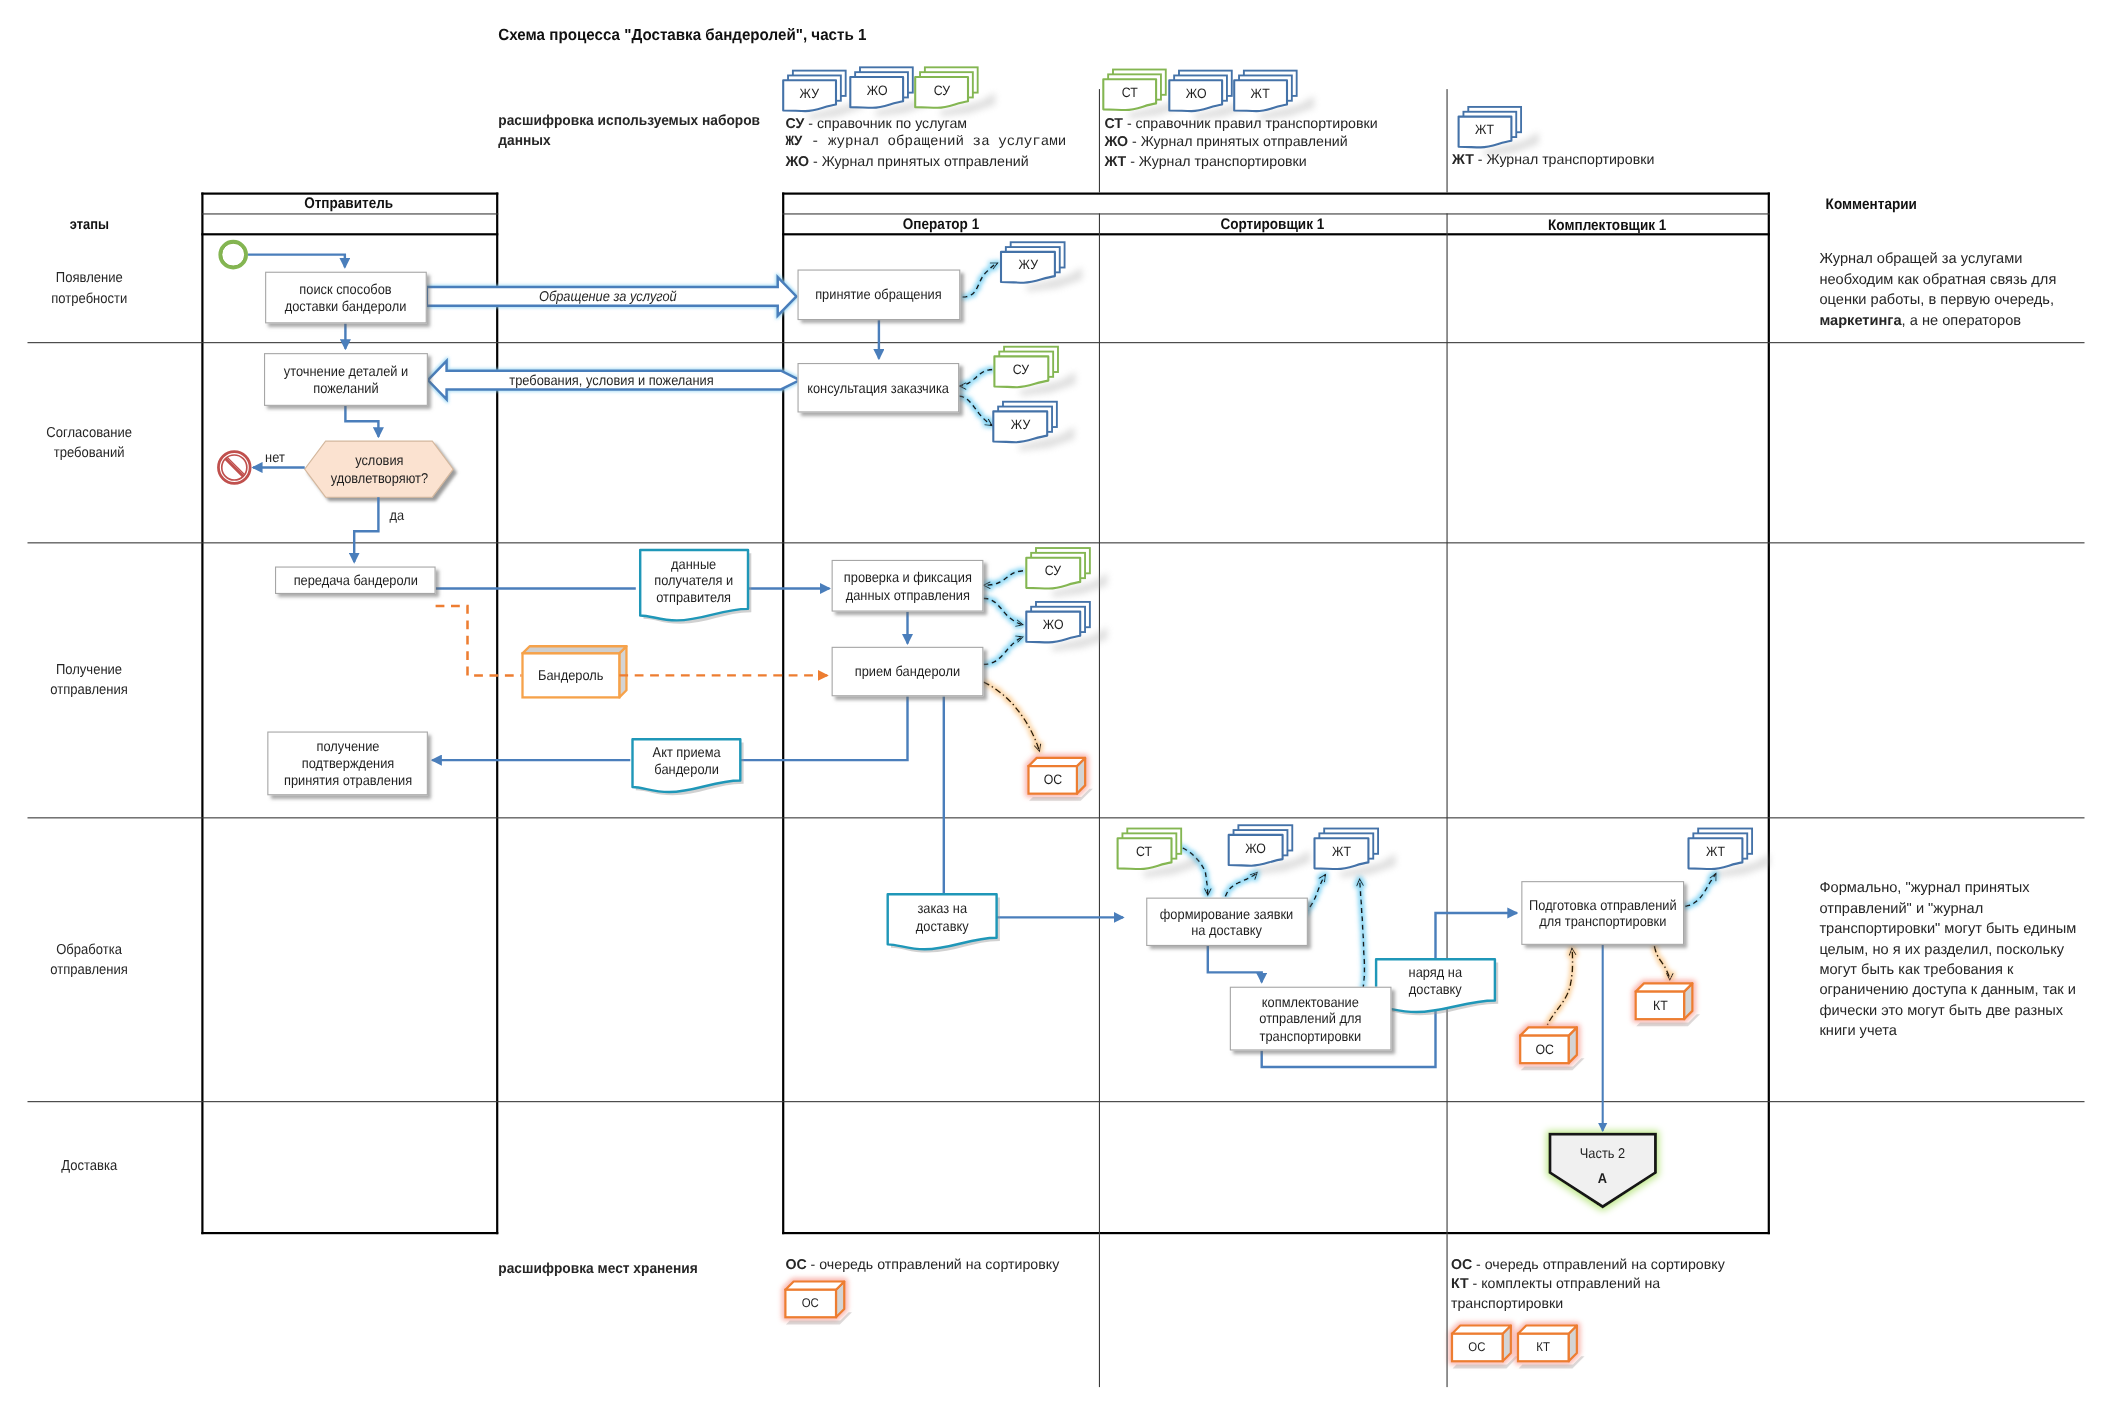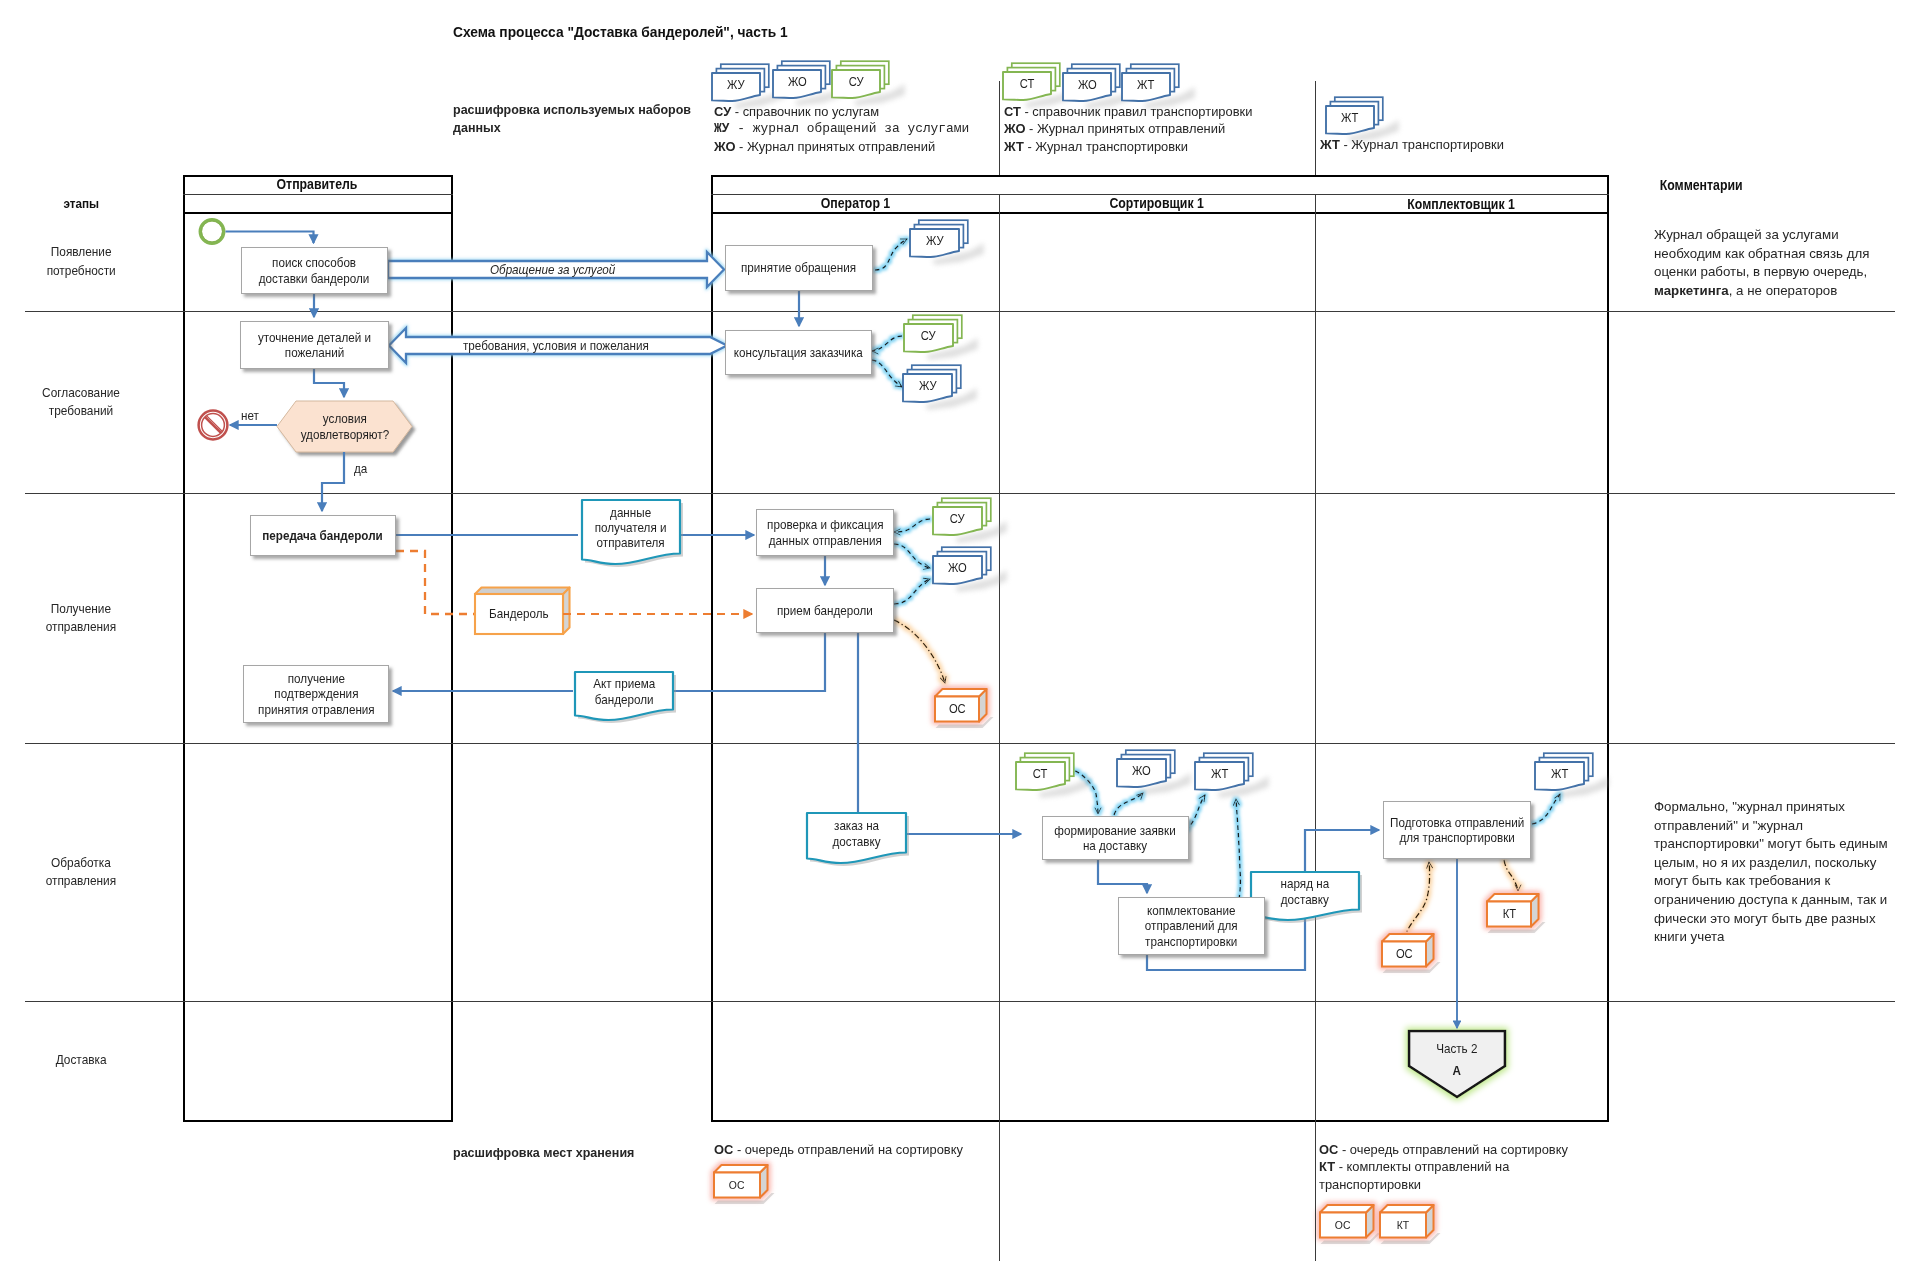--- a/index.html
+++ b/index.html
@@ -391,21 +391,21 @@
 <div class="legend" style="left:1319px;top:1158.4px;"><b>КТ</b><span> - комплекты отправлений на</span></div>
 <div class="legend" style="left:1319px;top:1175.8px;"><b></b><span>транспортировки</span></div>
 <div class="pbox" style="left:241px;top:247px;width:147px;height:47px;">
       <span>поиск способов
 доставки бандероли</span>
     </div>
 <div class="pbox" style="left:240px;top:321px;width:149px;height:48px;">
       <span>уточнение деталей и
 пожеланий</span>
     </div>
-<div class="pbox" style="left:250px;top:515px;width:146px;height:41px;font-weight:bold;">
+<div class="pbox" style="left:250px;top:515px;width:146px;height:25px;">
       <span>передача бандероли</span>
     </div>
 <div class="pbox" style="left:243px;top:665px;width:146px;height:58px;">
       <span>получение
 подтверждения
 принятия отравления</span>
     </div>
 <div class="pbox" style="left:725px;top:245px;width:148px;height:46px;">
       <span>принятие обращения</span>
     </div>

